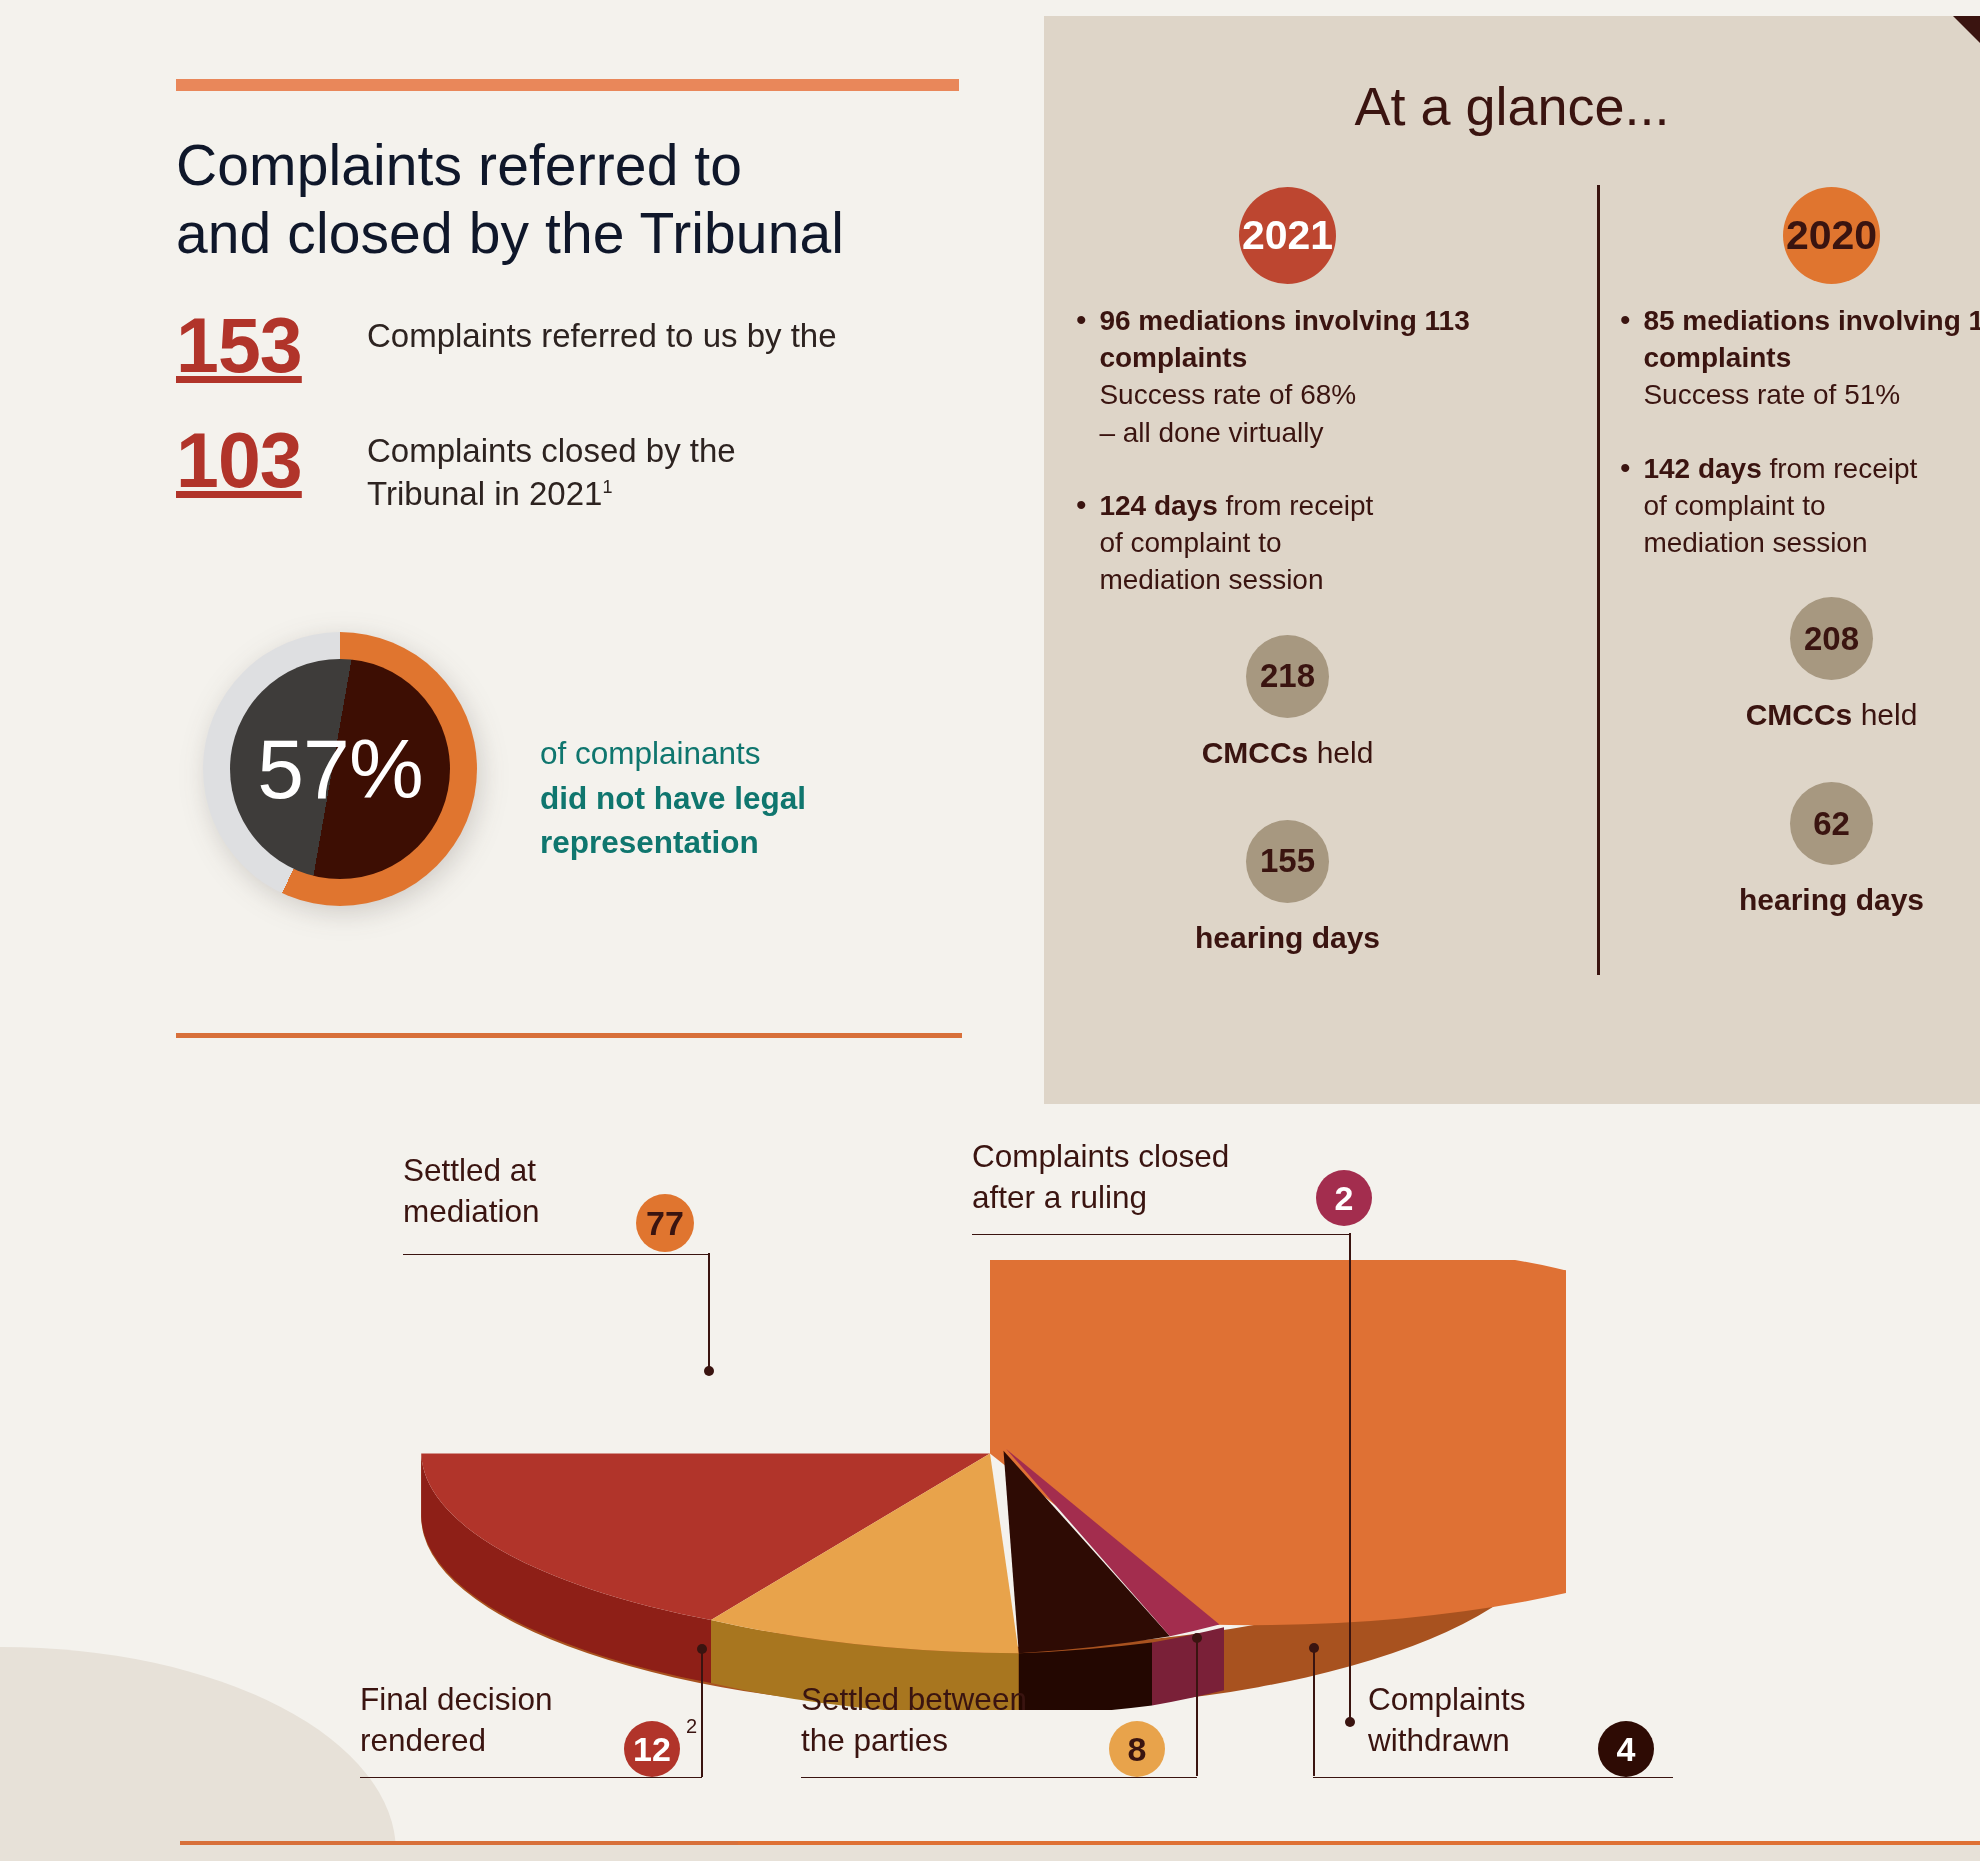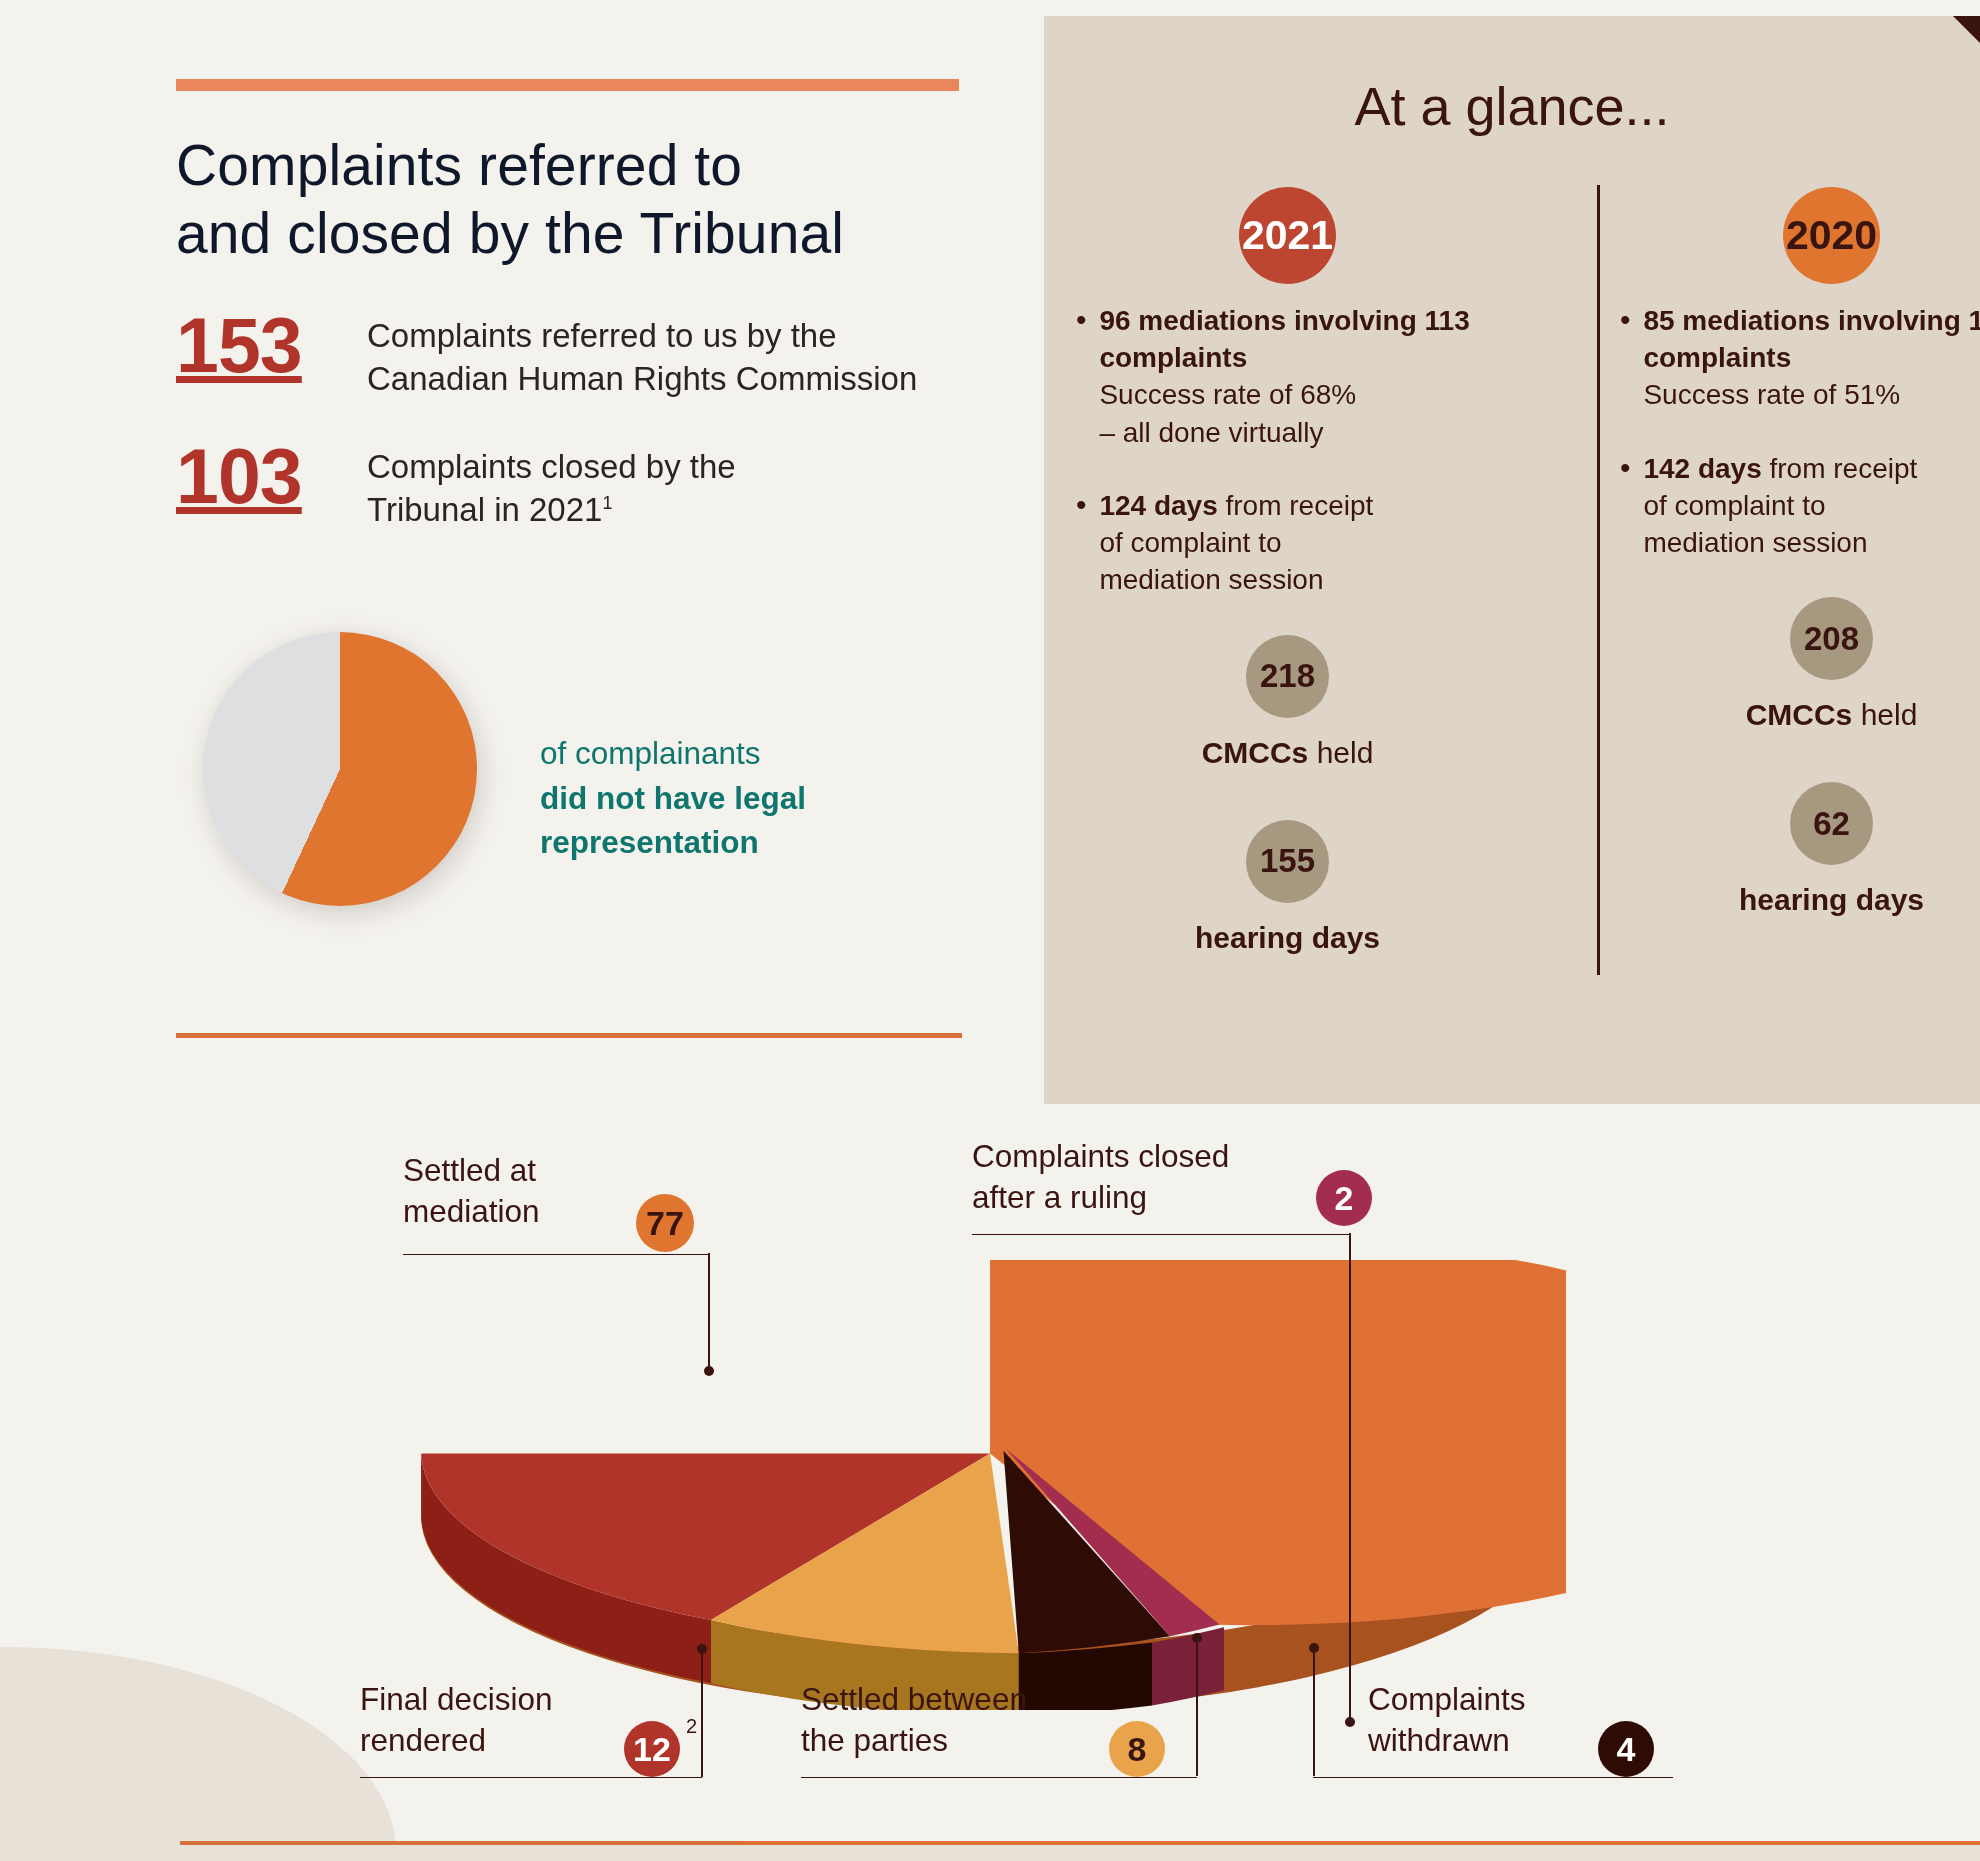--- a/index.html
+++ b/index.html
@@ -124,38 +124,40 @@
   <div class="top-rule"></div>
   <div class="panel-title">
     <span>Complaints referred to</span><br>
     <span>and closed by the Tribunal</span>
   </div>
 
   <div class="stat-row">
     <div class="stat-num">153</div>
     <div class="stat-txt">
       <span>Complaints referred to us by the</span><br>
-      <span>Canadian Human Rights Commission</span>
     </div>
   </div>
 
   <div class="stat-row second">
     <div class="stat-num">103</div>
     <div class="stat-txt">
       <span>Complaints closed by the</span><br>
       <span>Tribunal in 2021</span><sup>1</sup>
     </div>
   </div>
 </div>
 
 <div class="bottom-rule-left"></div>
 
 <div class="donut-wrap">
   <div class="donut-shadow"></div>
   <div class="donut-outer"></div>
+  <div class="donut-inner">
+    <span class="donut-pct">57%</span>
+  </div>
 </div>
 <div class="donut-caption">
   <span>of complainants</span><br>
   <b>did not have legal</b><br>
   <b>representation</b>
 </div>
 
 <div class="glance">
   <div class="glance-corner"></div>
   <div class="glance-title">At a glance...</div>

